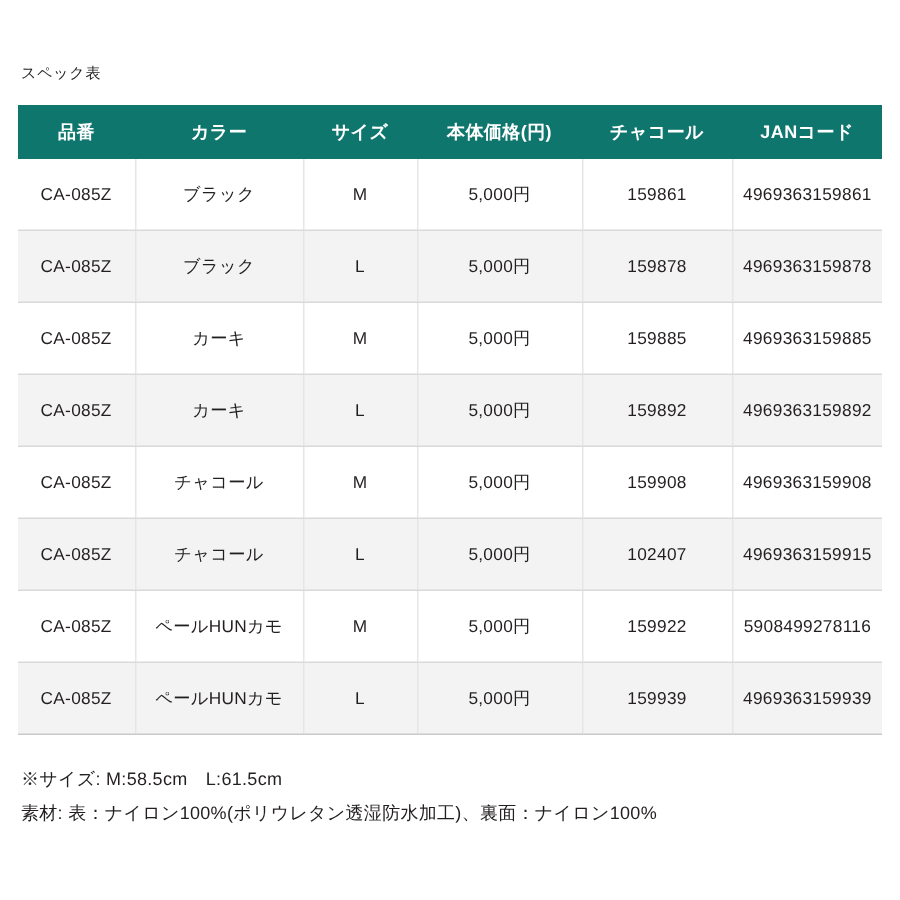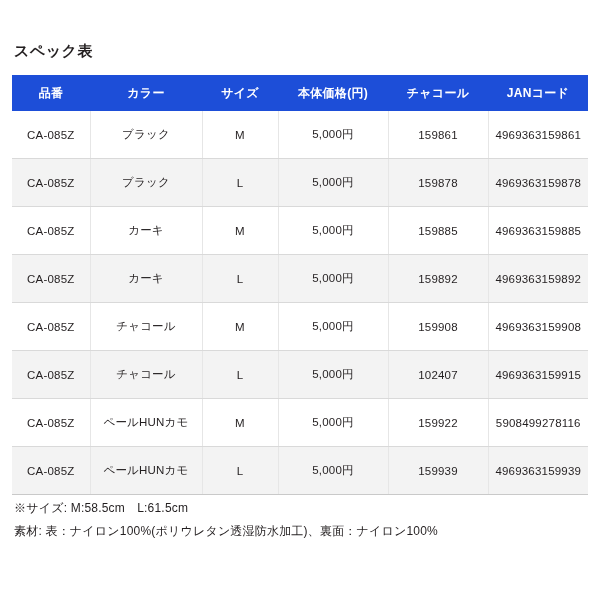--- a/index.html
+++ b/index.html
@@ -15,34 +15,34 @@
     -webkit-font-smoothing: antialiased;
   }
   .page {
     width: 600px;
     height: 600px;
     box-sizing: border-box;
     padding: 42px 12px 0 12px;
     position: relative;
   }
   .spec-title {
-    font-size: 15px;
-    font-weight: bold;
+    font-size: 10px;
+    font-weight: normal;
     color: #231f20;
     letter-spacing: 0.5px;
     margin: 0 0 14px 2px;
   }
   table.spec-table {
     width: 576px;
     border-collapse: collapse;
     table-layout: fixed;
     font-size: 11.5px;
   }
   table.spec-table thead th {
-    background: #1d4ed8;
+    background: #0f766e;
     color: #ffffff;
     font-weight: bold;
     font-size: 12px;
     height: 34px;
     text-align: center;
     vertical-align: middle;
     letter-spacing: 0.3px;
     border: none;
   }
   table.spec-table tbody td {
@@ -68,21 +68,21 @@
     border-bottom: 1px solid #c9c9c9;
   }
   .col-0 { width: 78px; }
   .col-1 { width: 112px; }
   .col-2 { width: 76px; }
   .col-3 { width: 110px; }
   .col-4 { width: 100px; }
   .col-5 { width: 100px; }
 
   .notes {
-    margin-top: 2px;
+    margin-top: 18px;
     padding-left: 2px;
   }
   .note-line {
     font-size: 12px;
     color: #231f20;
     line-height: 1.9;
     letter-spacing: 0.2px;
   }
 </style>
 </head>

